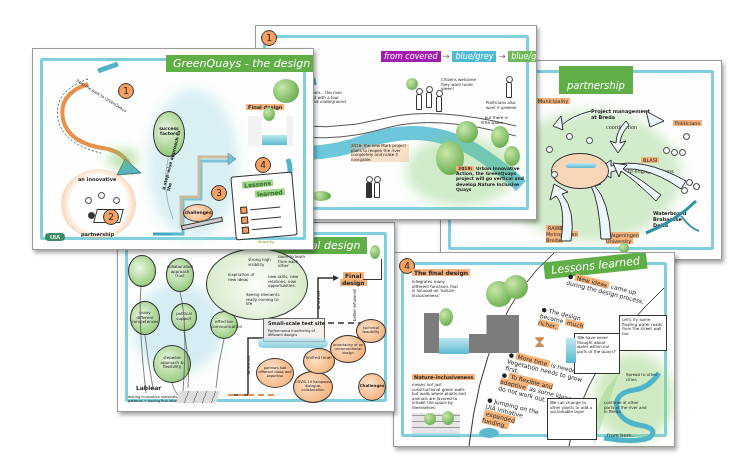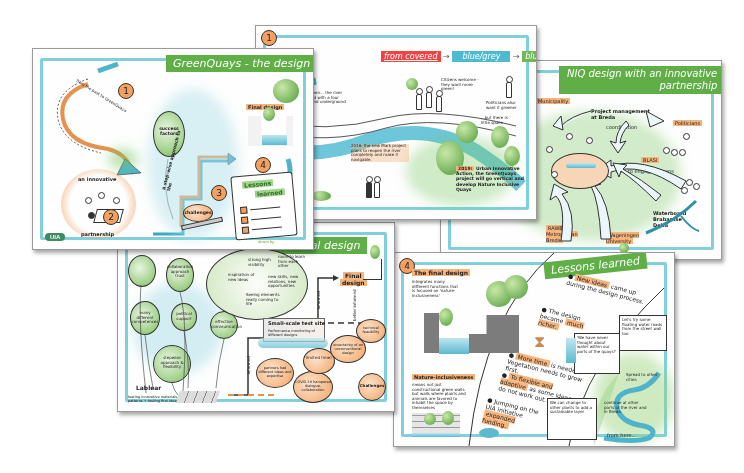--- a/index.html
+++ b/index.html
@@ -28,21 +28,21 @@
   .person { position:absolute; width:4px; height:14px; border:1px solid #333; border-radius:2px 2px 0 0; background:#fff; }
   .head { position:absolute; width:5px; height:5px; border-radius:50%; border:1px solid #333; background:#fff; }
 </style>
 </head>
 <body>
 
 <div class="card" style="left:440px;top:60px;width:280px;height:198px;">
   <div class="frame"></div>
   <div class="wash" style="left:60px;top:50px;width:180px;height:130px;background:rgba(130,200,110,0.35);"></div>
   <div class="title" style="left:118px;top:5px;font-size:10px;line-height:12px;text-align:right;padding:2px 8px;">
-    <span>NIQ design with an innovative</span><br>
+    <br>
     <span>partnership</span>
   </div>
   <div class="hand" style="left:95px;top:38px;"><span class="hl">Municipality</span></div>
   <div class="hand" style="left:150px;top:48px;width:60px;font-weight:bold;">Project management at Breda</div>
   <div class="hand" style="left:232px;top:60px;"><span class="hl">Politicians</span></div>
   <div class="hand" style="left:200px;top:97px;"><span class="hl">BLASI</span></div>
   <div class="hand" style="left:105px;top:165px;width:34px;"><span class="hl">RAWB Metropolitan Breda</span></div>
   <div class="hand" style="left:165px;top:172px;width:45px;"><span class="hl">Wageningen University</span></div>
   <div class="hand" style="left:212px;top:150px;width:40px;font-weight:bold;">Waterboard Brabantse Delta</div>
   <div class="hand" style="left:165px;top:64px;">coordination</div>
@@ -183,21 +183,21 @@
   <div class="blob orange hand" style="left:185px;top:125px;width:32px;height:26px;font-size:4px;text-align:center;padding-top:7px;box-sizing:border-box;">limited time!</div>
   <div class="blob orange hand" style="left:212px;top:112px;width:36px;height:28px;font-size:3.5px;text-align:center;padding-top:7px;box-sizing:border-box;">uncertainty of an unconventional design</div>
   <div class="blob orange hand" style="left:238px;top:96px;width:30px;height:24px;font-size:3.5px;text-align:center;padding-top:6px;box-sizing:border-box;">technical feasibility</div>
   <div class="blob orange hand" style="left:240px;top:150px;width:28px;height:28px;font-size:4px;text-align:center;padding-top:10px;box-sizing:border-box;font-weight:bold;">Challenges</div>
 </div>
 
 <div class="card" style="left:255px;top:25px;width:280px;height:193px;">
   <div class="frame"></div>
   <div class="num" style="left:5px;top:4px;">1</div>
   <div style="position:absolute;left:125px;top:26px;font-size:8px;font-family:'DejaVu Sans',sans-serif;font-style:italic;color:#fff;white-space:nowrap;">
-    <span style="background:#ef4444;padding:1px 3px;text-decoration:underline;">from covered</span><span style="color:#555;"> → </span><span style="background:#4fb9d0;padding:1px 10px;text-align:right;">blue/grey</span><span style="color:#555;"> → </span><span style="background:#6eb857;padding:1px 3px;">blue/green</span>
+    <span style="background:#a21caf;padding:1px 3px;">from covered</span><span style="color:#555;"> → </span><span style="background:#4fb9d0;padding:1px 3px;text-align:right;">blue/grey</span><span style="color:#555;"> → </span><span style="background:#6eb857;padding:1px 3px;">blue/green</span>
   </div>
 
   <svg style="position:absolute;left:0;top:0;" width="280" height="193">
     <path d="M60 55 Q35 60 20 75" stroke="#4fb3ca" stroke-width="7" fill="none"></path>
     <path d="M10 120 Q60 135 110 115 Q170 95 220 125 Q250 145 265 160" stroke="#6dc6da" stroke-width="14" fill="none"></path>
     <path d="M10 105 Q70 120 130 102 Q180 88 260 110" stroke="#555" stroke-width="1" fill="none"></path>
     <path d="M10 95 Q70 108 130 92 Q180 80 260 100" stroke="#555" stroke-width="1" fill="none"></path>
     <path d="M0 100 L15 100" stroke="#888" stroke-width="1"></path>
   </svg>
   <div class="wash" style="left:150px;top:110px;width:110px;height:70px;background:rgba(120,200,100,0.35);"></div>

